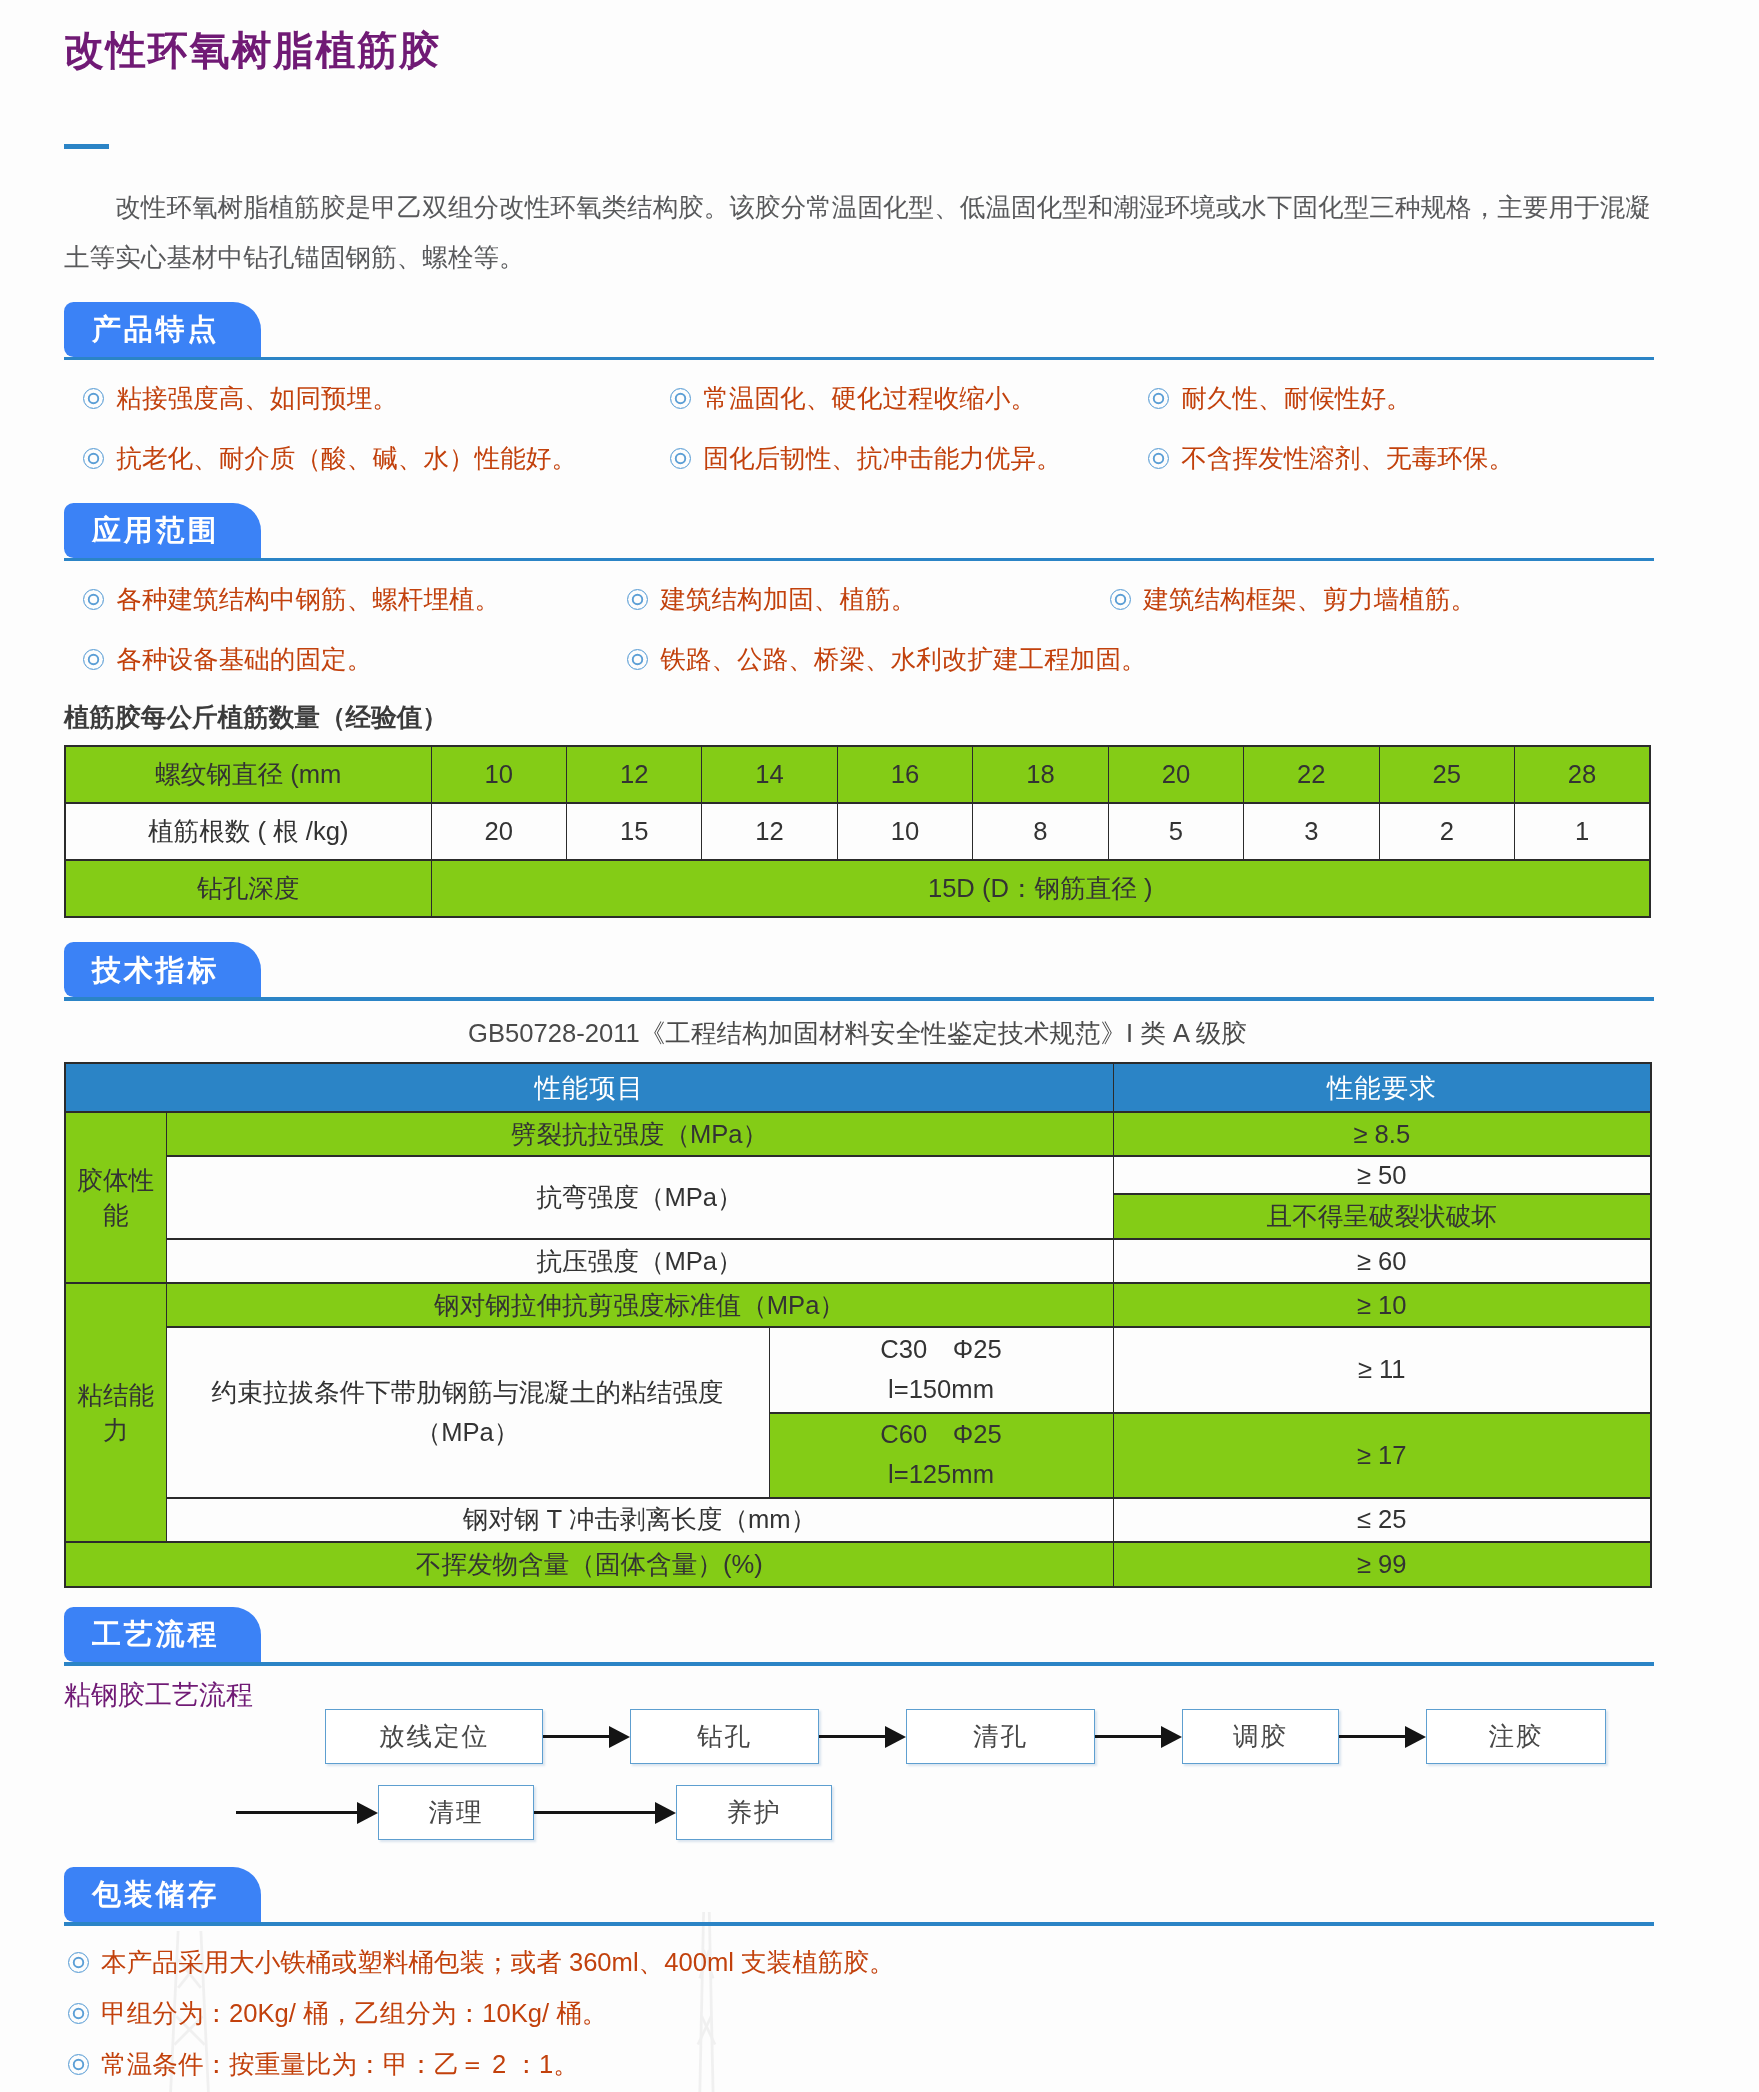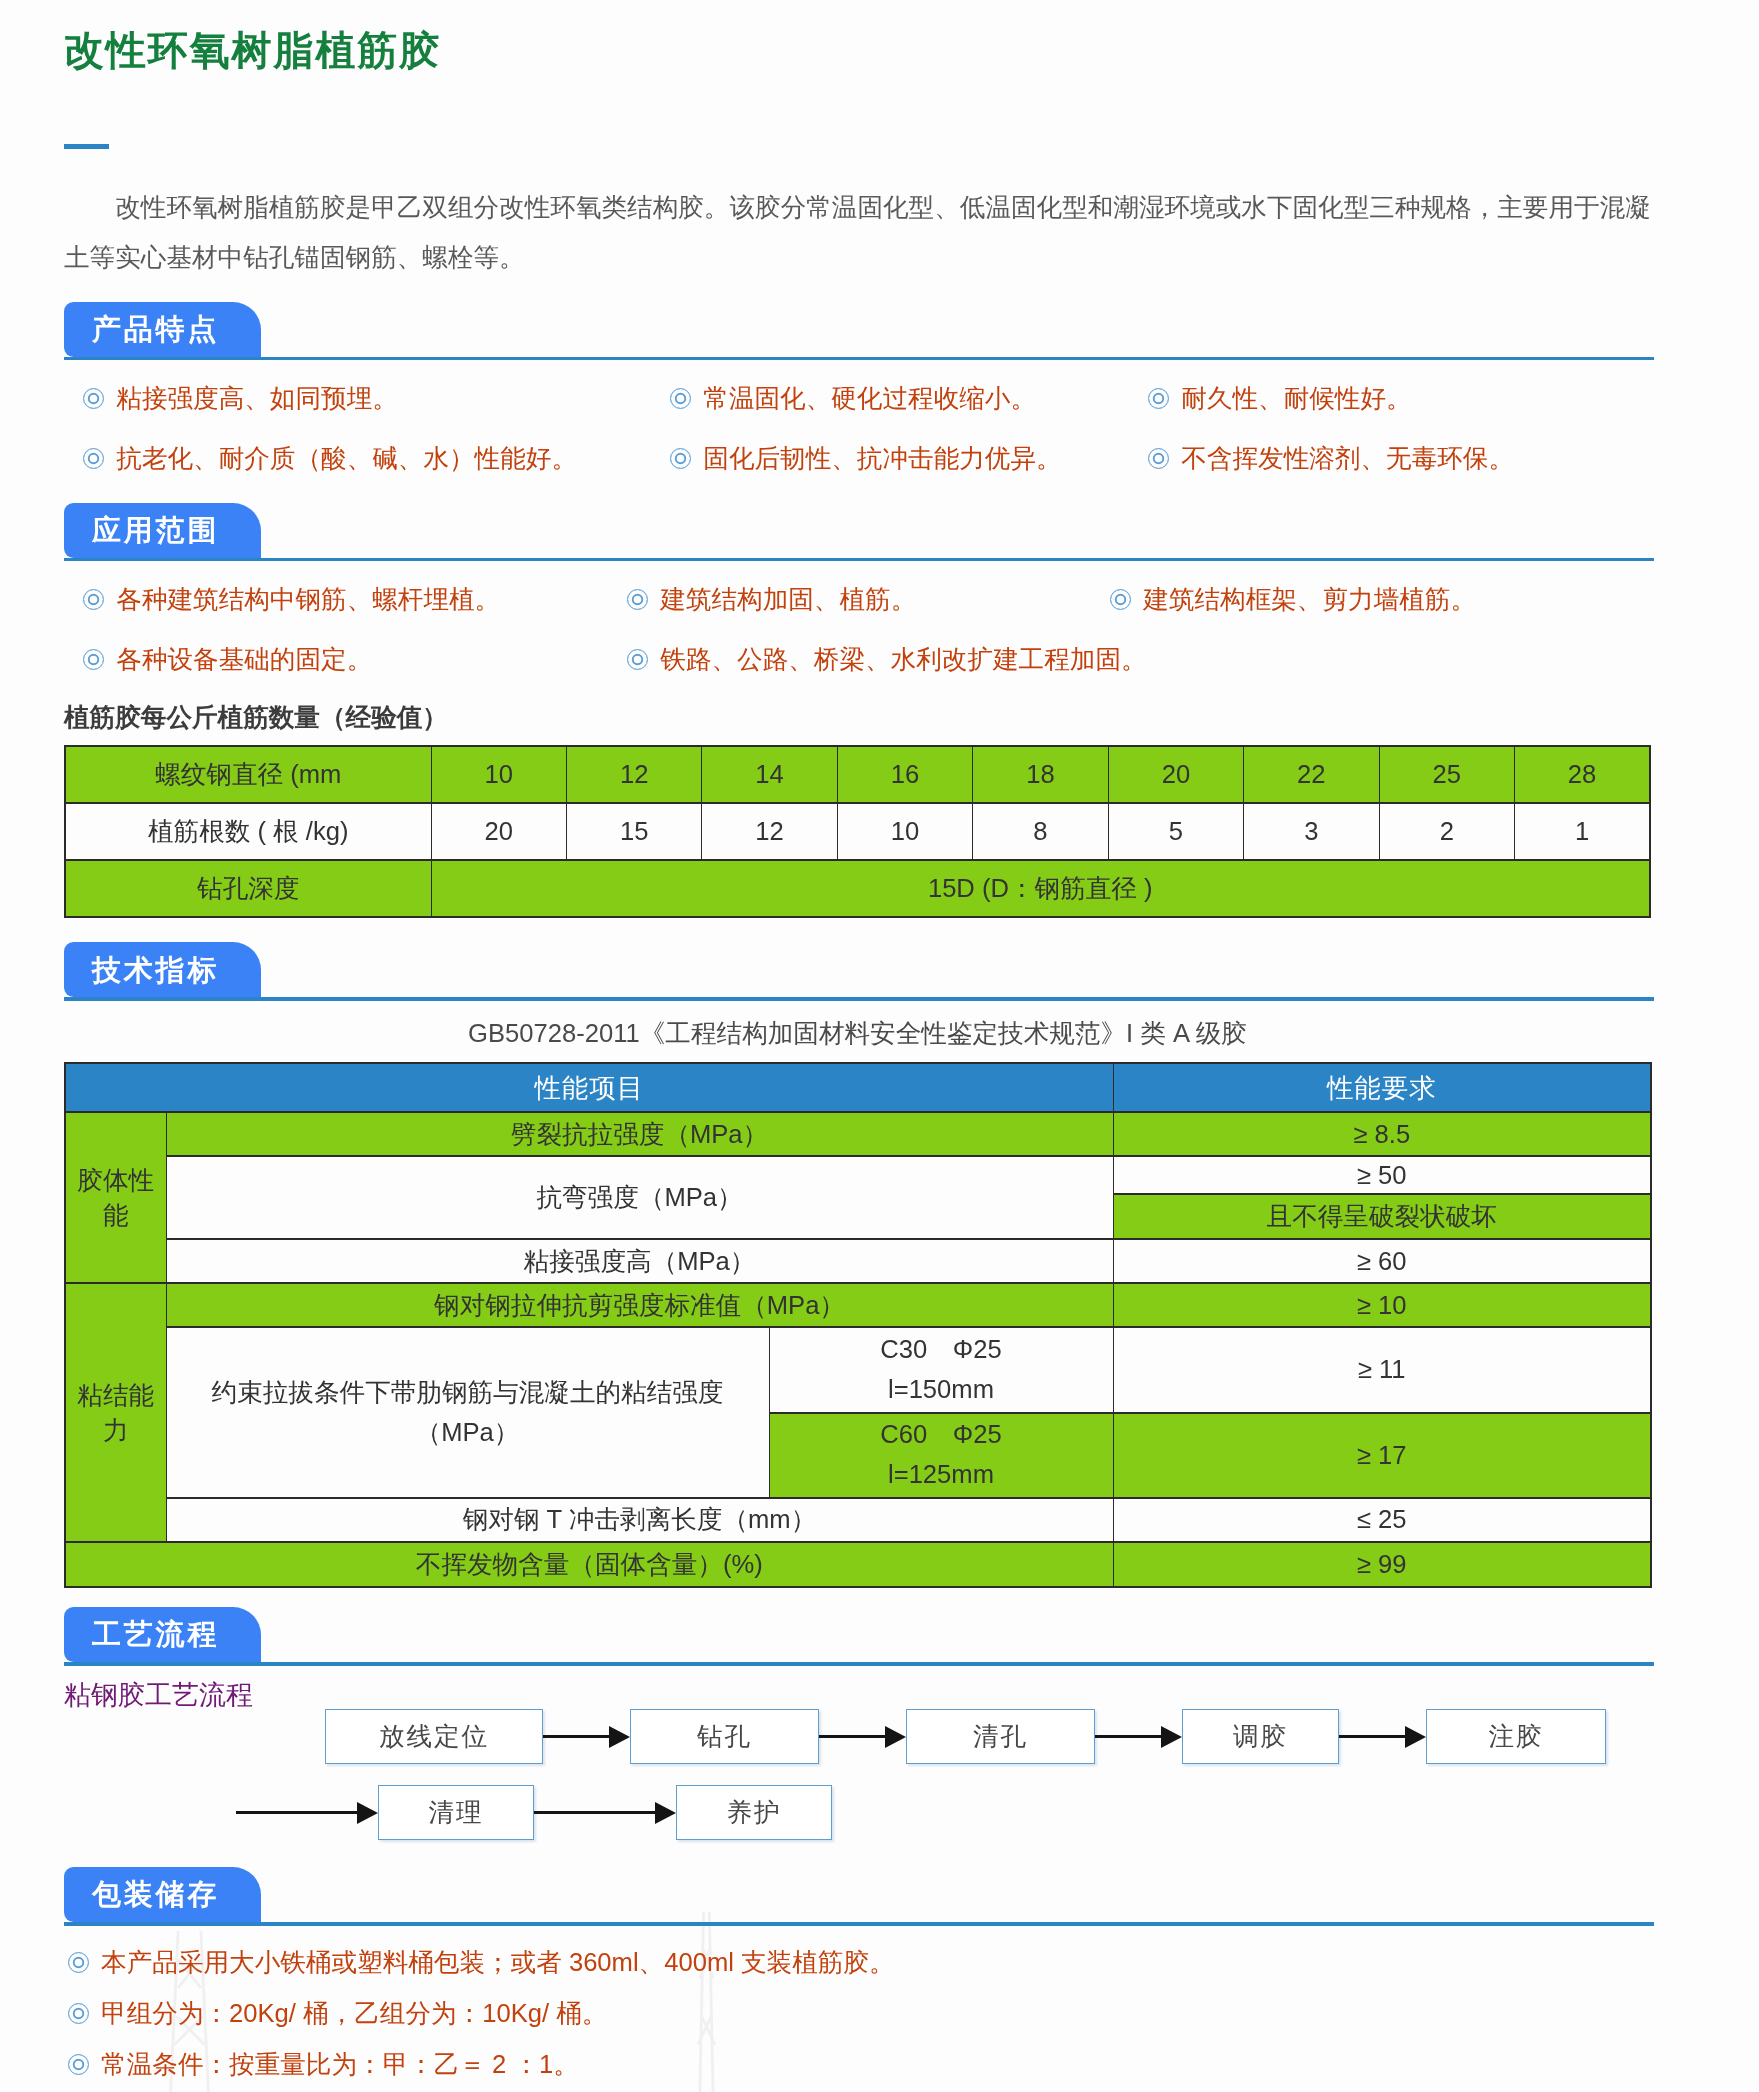--- a/index.html
+++ b/index.html
@@ -5,21 +5,21 @@
   * { margin:0; padding:0; box-sizing:border-box; }
   html,body { background:#fdfdfd; }
   body {
     width:1759px; height:2092px; overflow:hidden; position:relative;
     font-family:"Liberation Sans","DejaVu Sans",sans-serif;
     color:#4c4c4c;
   }
   .page { margin-left:64px; width:1590px; position:relative; z-index:2; }
 
   
-  .title { margin-top:23px; font-size:40px; font-weight:bold; color:#15803d; letter-spacing:1.9px; }
+  .title { margin-top:23px; font-size:40px; font-weight:bold; color:#701a75; letter-spacing:1.9px; }
   .dash  { margin-top:66px; width:45px; height:4.7px; background:#2b84c6; }
   .intro { margin-top:34px; font-size:25.6px; line-height:1.95; color:#58595b; text-indent:2em; }
 
   
   .sec-head { line-height:0; }
   .tab {
     display:inline-block; line-height:1.15;
     background:#3b82f6; color:#fff;
     font-size:29px; font-weight:bold; letter-spacing:2.8px;
     padding:11.4px 42px 10.4px 28px;
@@ -231,21 +231,21 @@
       <td class="gray">≥ 8.5</td>
     </tr>
     <tr class="h40">
       <td colspan="2" rowspan="2">抗弯强度（MPa）</td>
       <td>≥ 50</td>
     </tr>
     <tr class="h48">
       <td class="gray">且不得呈破裂状破坏</td>
     </tr>
     <tr class="h46">
-      <td colspan="2">粘接强度高（MPa）</td>
+      <td colspan="2">抗压强度（MPa）</td>
       <td>≥ 60</td>
     </tr>
     <tr class="h46">
       <td class="gray" rowspan="4">粘结能力</td>
       <td class="gray" colspan="2">钢对钢拉伸抗剪强度标准值（MPa）</td>
       <td class="gray">≥ 10</td>
     </tr>
     <tr class="h80">
       <td rowspan="2" class="two-line">
         <span>约束拉拔条件下带肋钢筋与混凝土的粘结强度</span>

